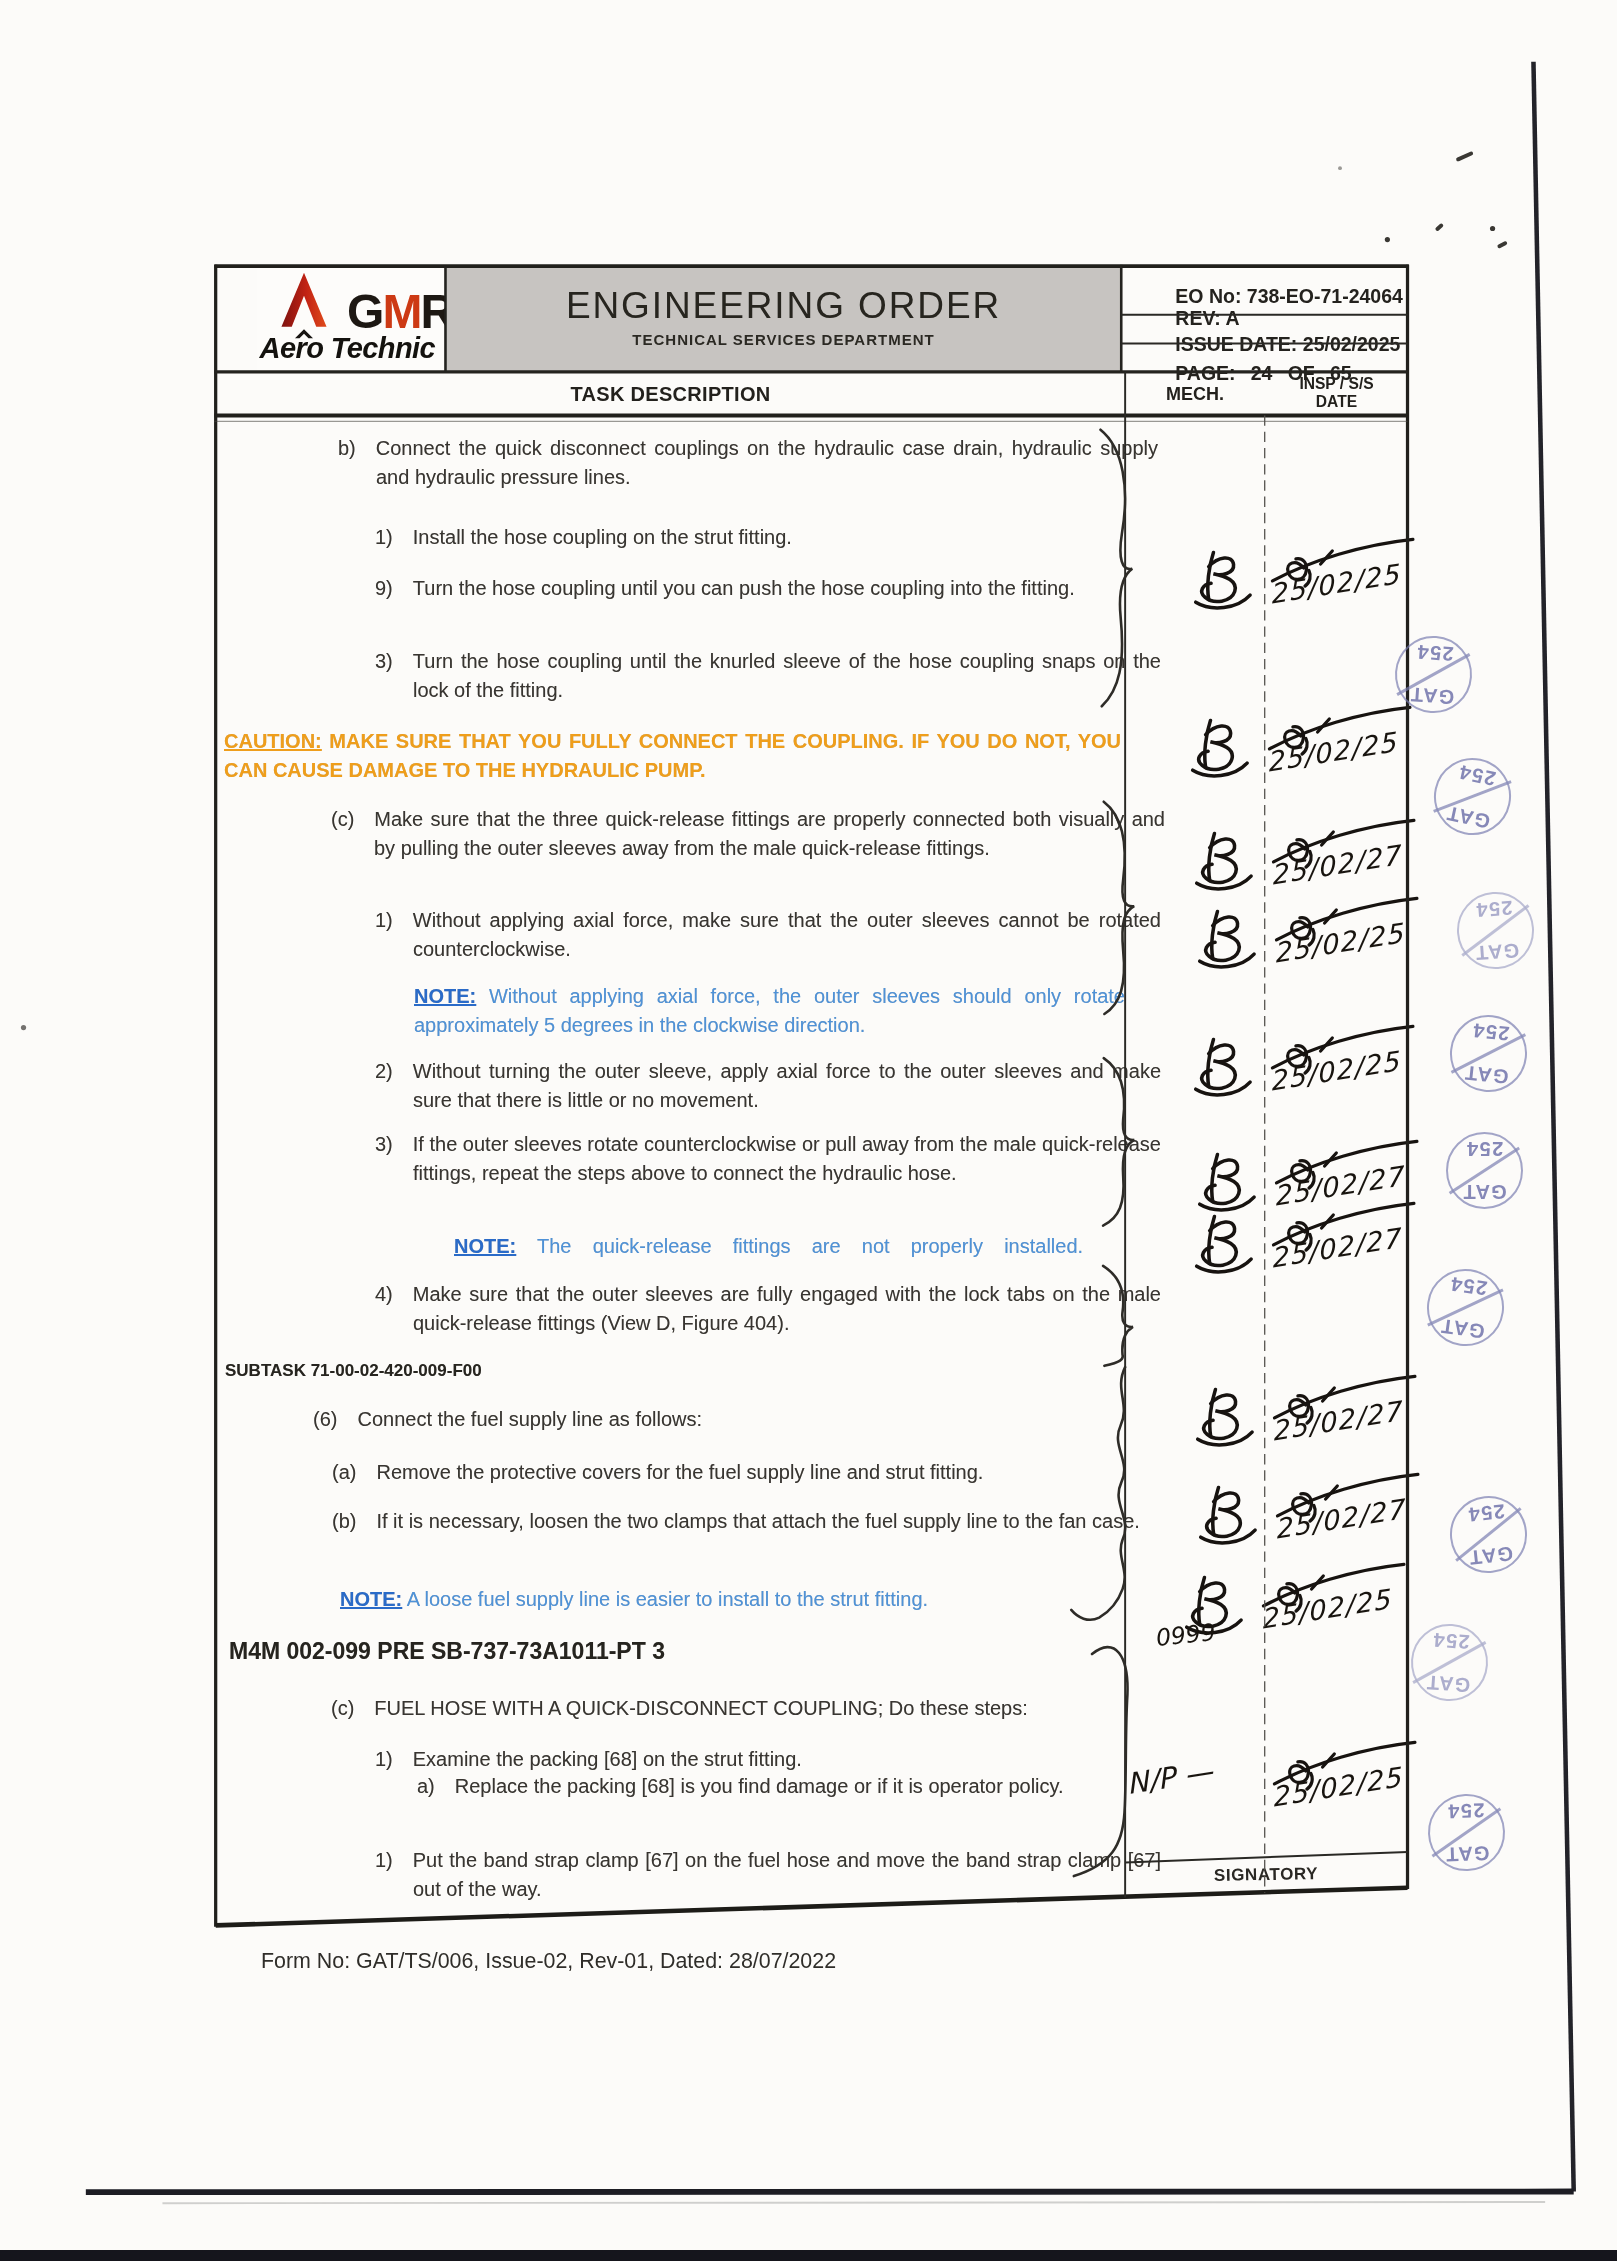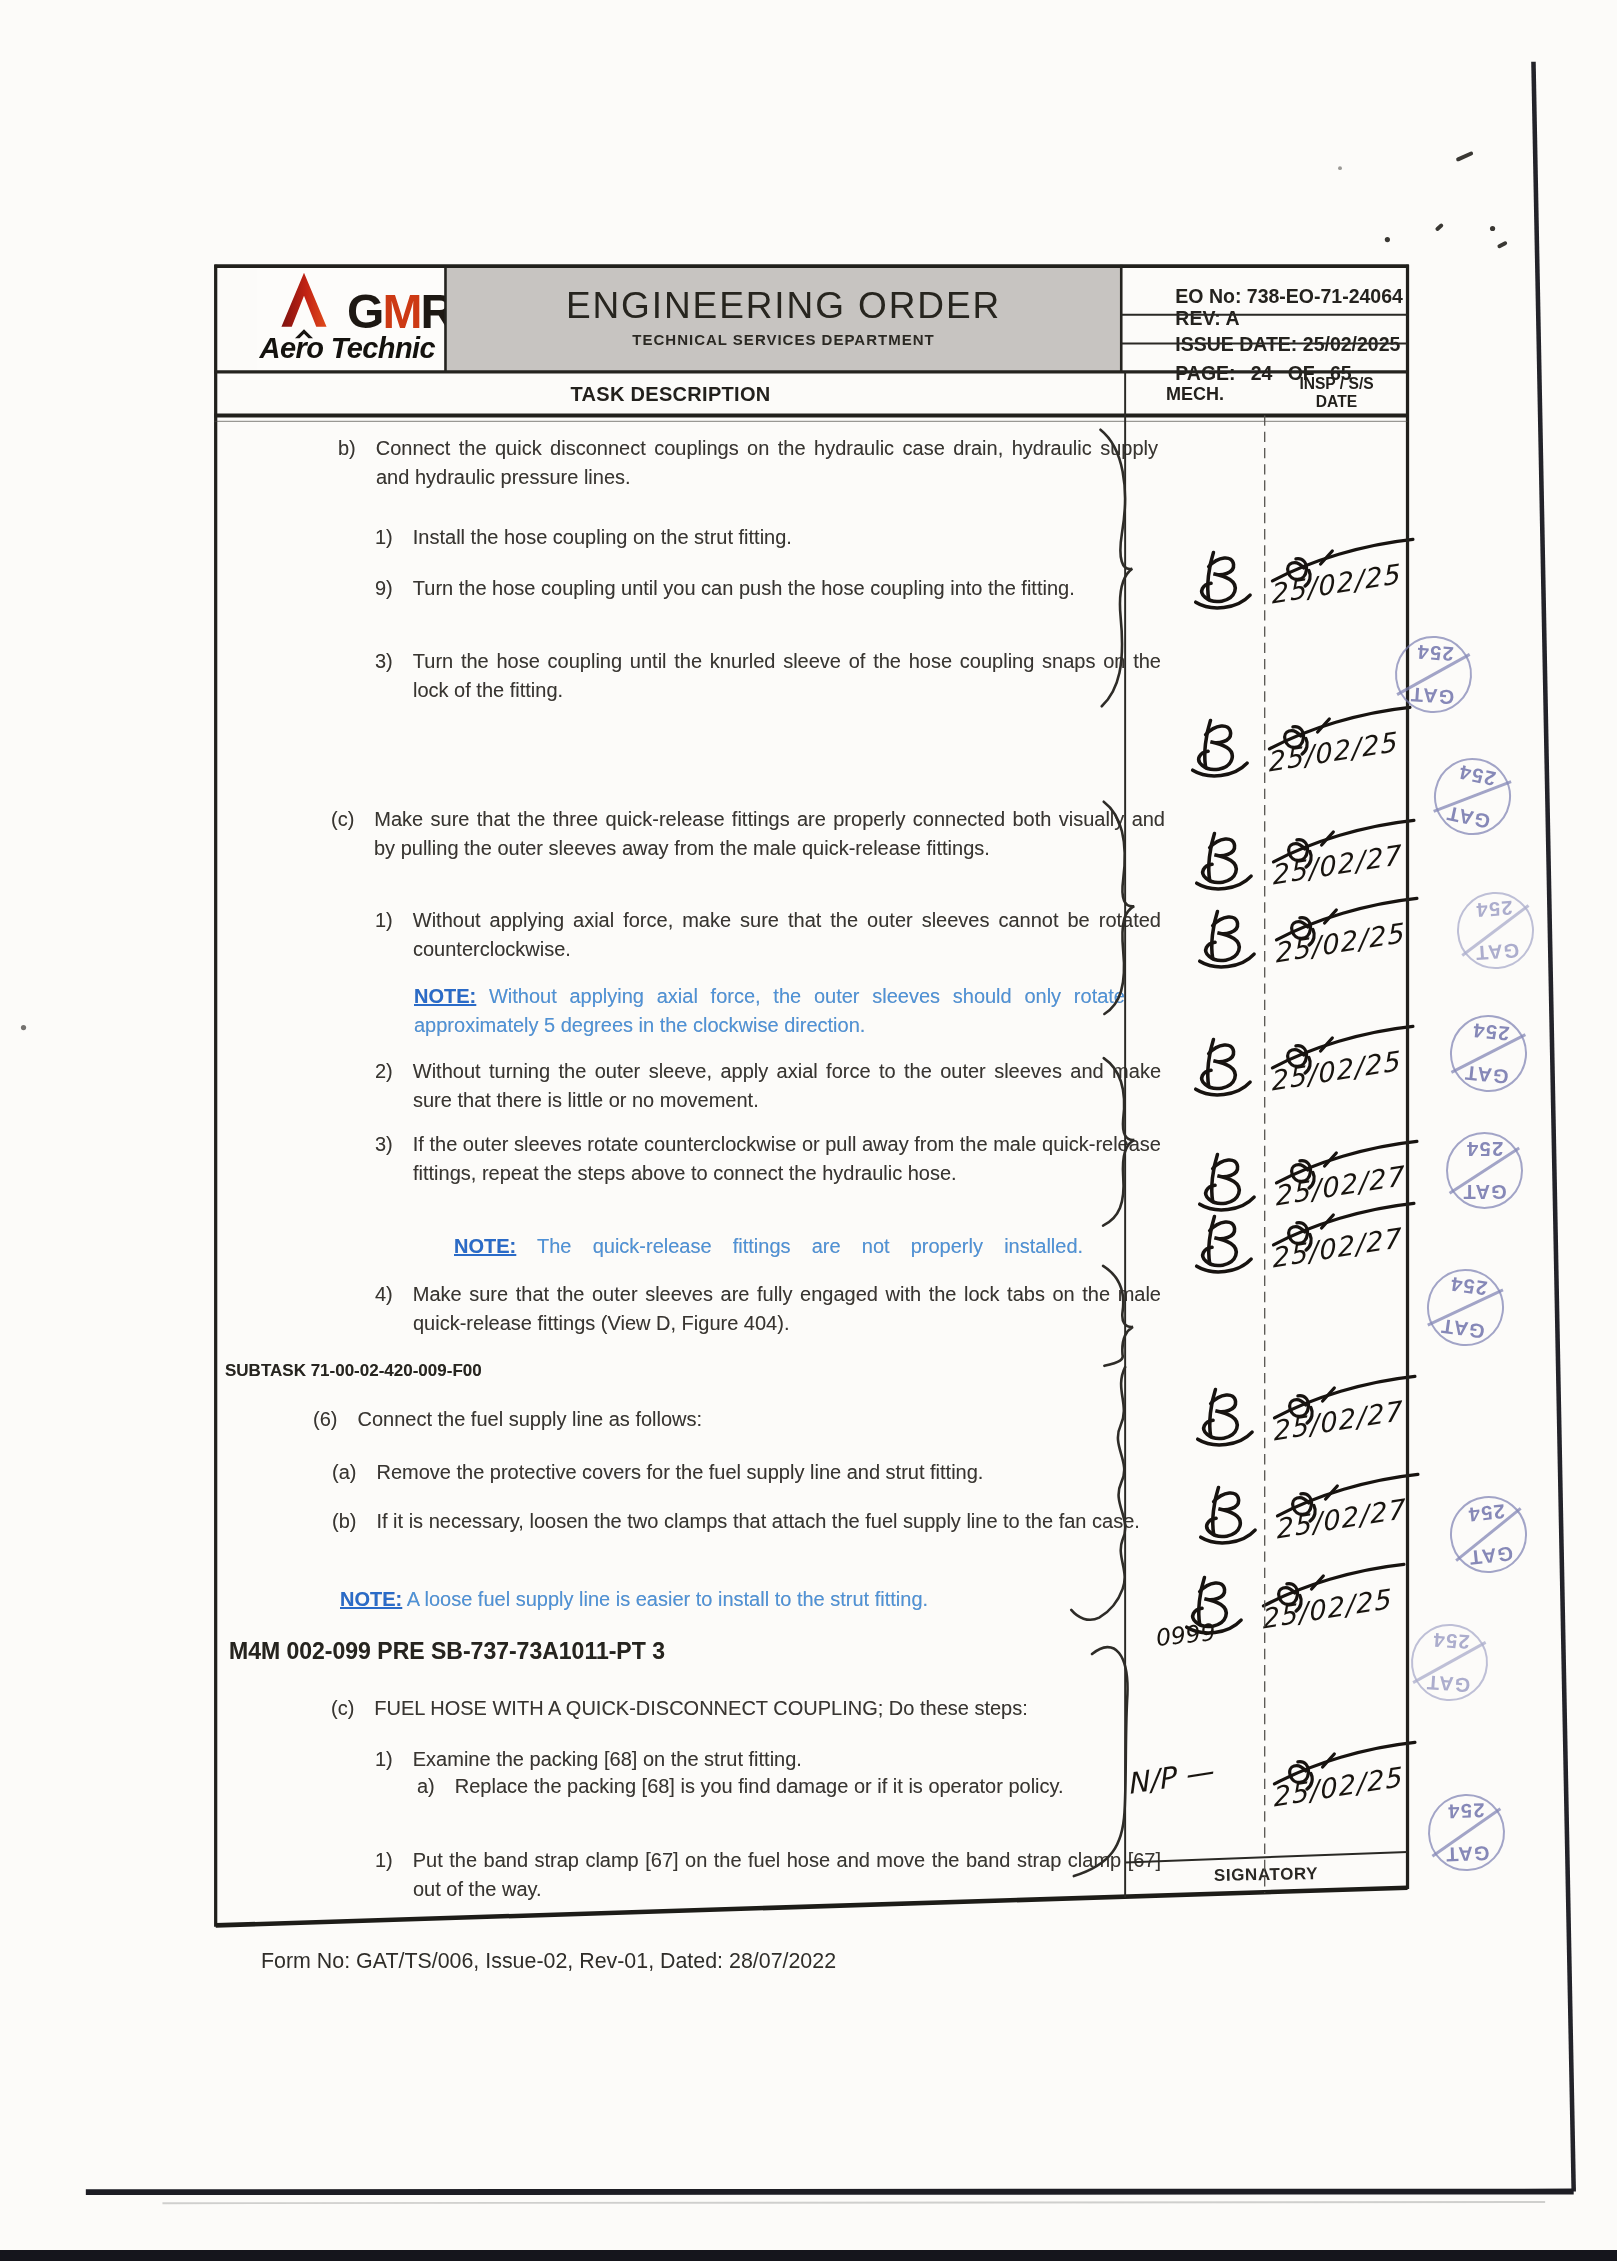--- a/index.html
+++ b/index.html
@@ -146,20 +146,21 @@
     <div>INSP / S/S</div>
     <div>DATE</div>
   </div>
   <div class="signatory" style="left:1162px;top:1865px;width:208px;text-align:center">SIGNATORY</div>
 
   <div class="t h58" style="left:338px;top:434px;width:782px">b)  Connect the quick disconnect couplings on the hydraulic case drain, hydraulic supply and hydraulic pressure lines.</div>
   <div class="t h58" style="left:375px;top:523px;width:748px">1)  Install the hose coupling on the strut fitting.</div>
   <div class="t h58" style="left:375px;top:574px;width:748px">9)  Turn the hose coupling until you can push the hose coupling into the fitting.</div>
   <div class="t h58" style="left:375px;top:647px;width:748px">3)  Turn the hose coupling until the knurled sleeve of the hose coupling snaps on the lock of the fitting.</div>
 
+  <div class="t caution" style="left:224px;top:727px;width:897px"><span class="lbl">CAUTION:</span><span> MAKE SURE THAT YOU FULLY CONNECT THE COUPLING. IF YOU DO NOT, YOU CAN CAUSE DAMAGE TO THE HYDRAULIC PUMP.</span></div>
 
   <div class="t h66" style="left:331px;top:805px;width:791px">(c)  Make sure that the three quick-release fittings are properly connected both visually and by pulling the outer sleeves away from the male quick-release fittings.</div>
   <div class="t h58" style="left:375px;top:906px;width:748px">1)  Without applying axial force, make sure that the outer sleeves cannot be rotated counterclockwise.</div>
 
   <div class="t note" style="left:414px;top:982px;width:711px"><span class="lbl">NOTE:</span><span class="bd"> Without applying axial force, the outer sleeves should only rotate approximately 5 degrees in the clockwise direction.</span></div>
 
   <div class="t h58" style="left:375px;top:1057px;width:748px">2)  Without turning the outer sleeve, apply axial force to the outer sleeves and make sure that there is little or no movement.</div>
   <div class="t h58" style="left:375px;top:1130px;width:748px">3)  If the outer sleeves rotate counterclockwise or pull away from the male quick-release fittings, repeat the steps above to connect the hydraulic hose.</div>
 
   <div class="t note wide" style="left:414px;top:1232px;width:711px;text-align:left"><span class="lbl">NOTE:</span><span class="bd"> The quick-release fittings are not properly installed.</span></div>

